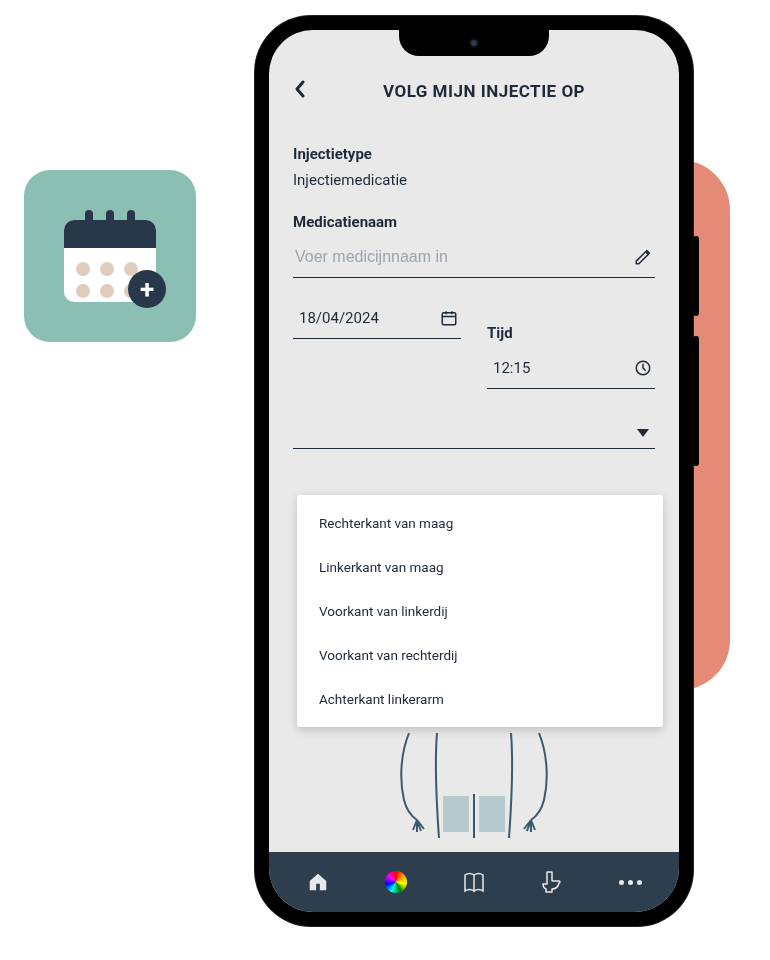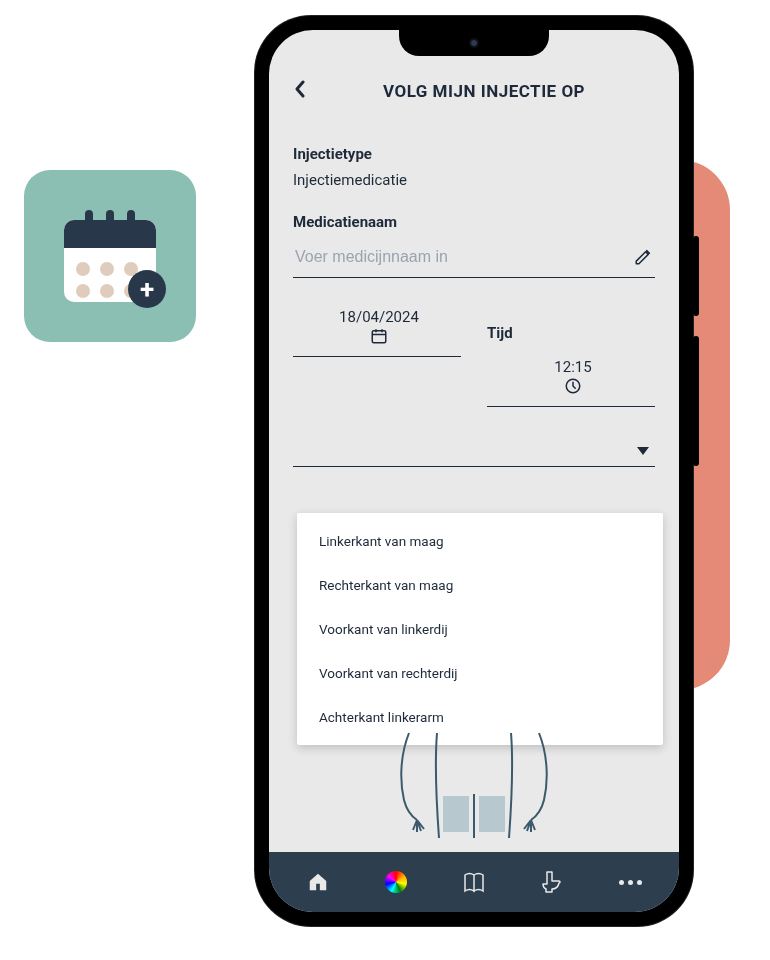--- a/index.html
+++ b/index.html
@@ -221,21 +221,21 @@
   }
   .field-row input::placeholder { color: #9aa4af; }
   .icon-btn { width: 20px; height: 20px; cursor: pointer; color:#1e2a3a; display:flex; align-items:center; justify-content:center; }
 
   .datetime {
     display: flex;
     gap: 26px;
     margin-top: 22px;
   }
   .datetime .col { flex: 1; }
-  .datetime .field-row { padding-left: 6px; flex-direction: column; }
+  .datetime .field-row { padding-left: 6px; }
 
   .where-section { margin-top: 28px; position: relative; }
   .where-bar {
     margin-top: 10px;
     border-bottom: 1.5px solid #1e2a3a;
     height: 32px;
     display: flex;
     align-items: center;
     justify-content: flex-end;
     padding: 0 6px;
@@ -392,22 +392,22 @@
           </div>
         </div>
       </div>
 
       <div class="where-section">
         <div class="where-bar">
           <div class="caret-down"></div>
         </div>
 
         <div class="dropdown">
+          <div class="dropdown-item">Rechterkant van maag</div>
           <div class="dropdown-item">Linkerkant van maag</div>
-          <div class="dropdown-item">Rechterkant van maag</div>
           <div class="dropdown-item">Voorkant van linkerdij</div>
           <div class="dropdown-item">Voorkant van rechterdij</div>
           <div class="dropdown-item">Achterkant linkerarm</div>
         </div>
       </div>
 
       <svg class="body-illustration" viewBox="0 0 170 110">
         <g stroke="#3b5a6b" stroke-width="2" fill="none">
 
           <path d="M20 5 C 12 25, 10 50, 15 72 C 17 80, 22 88, 28 92"></path>

